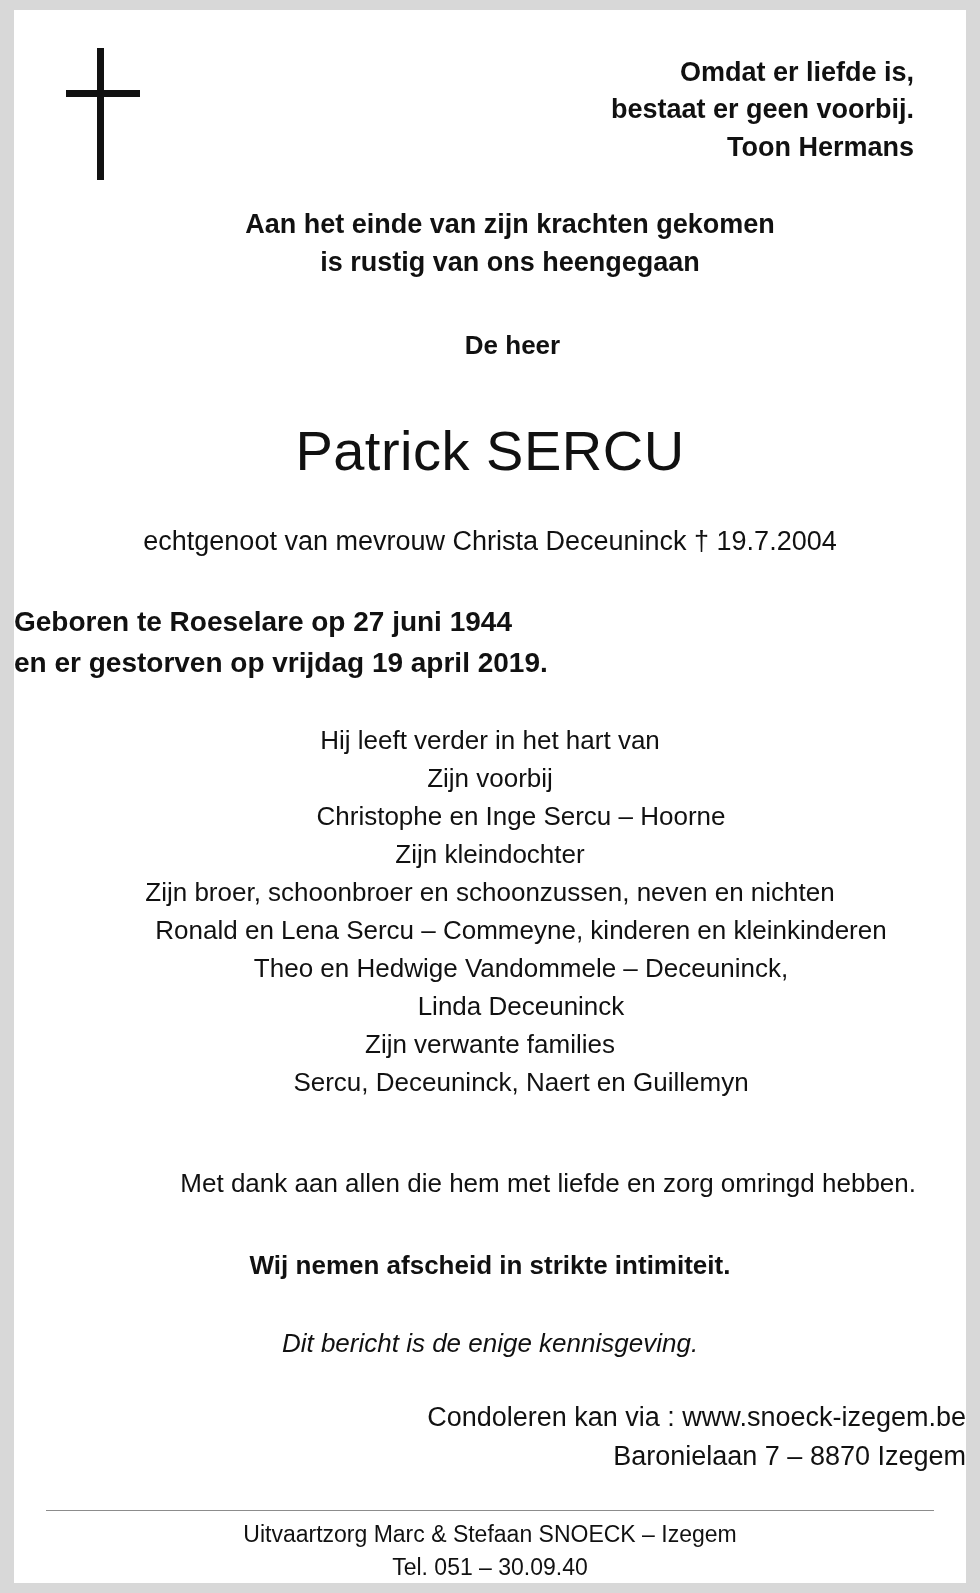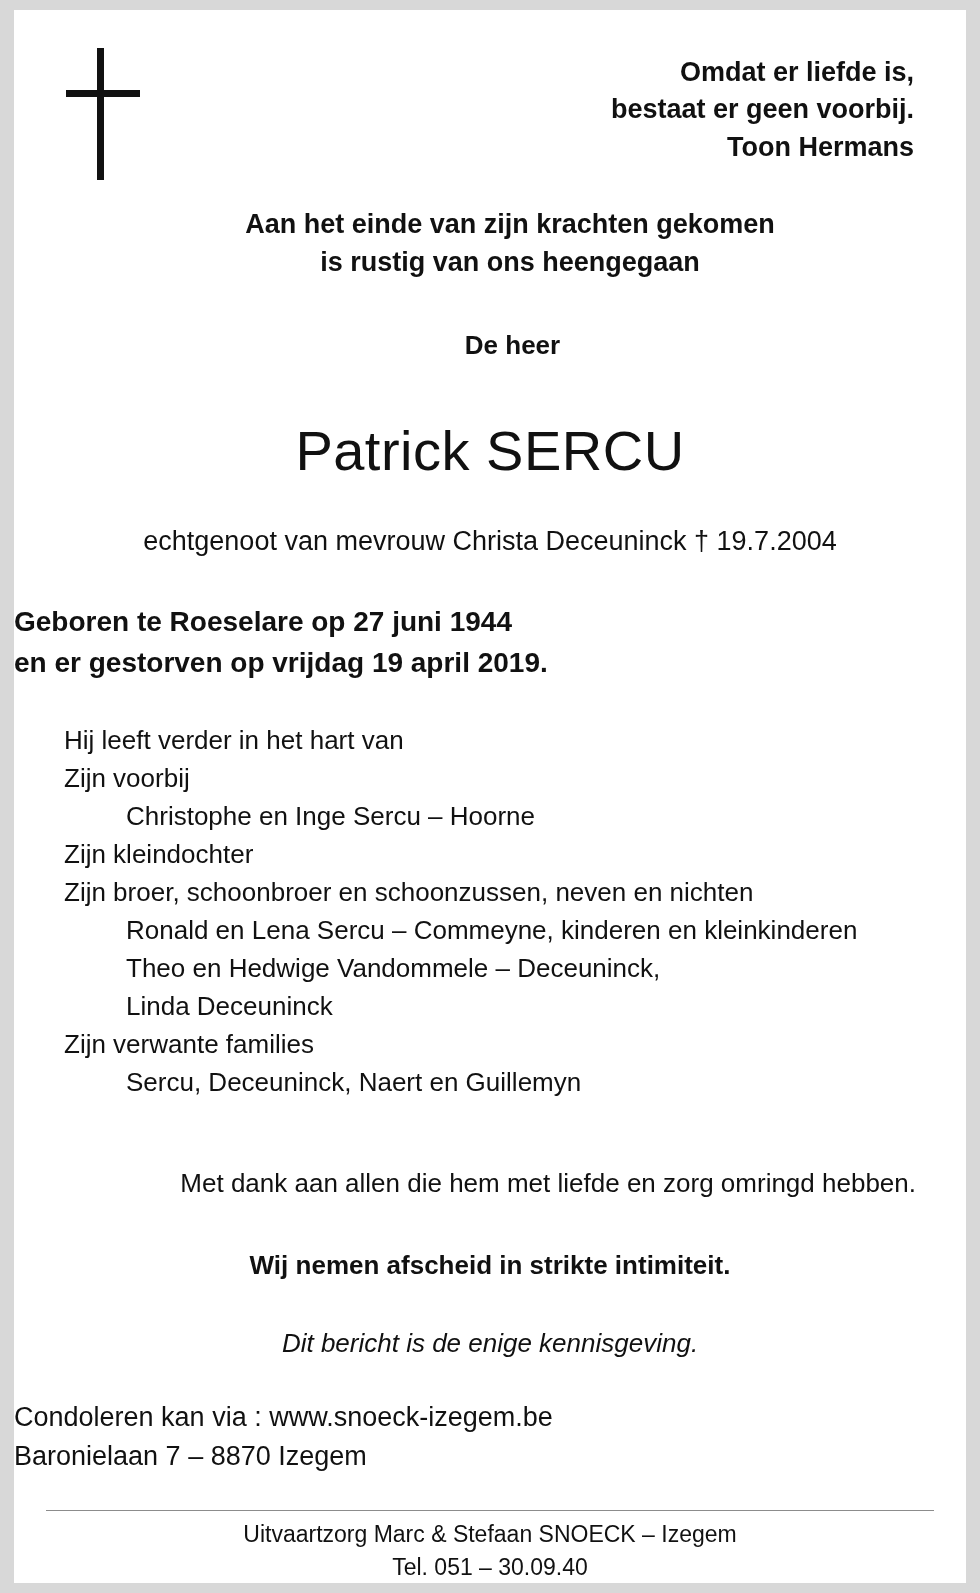--- a/index.html
+++ b/index.html
@@ -125,21 +125,21 @@
   }
 
   .family {
     position: absolute;
     left: 50px;
     right: 50px;
     top: 712px;
     font-size: 26px;
     line-height: 1.46;
     font-weight: 500;
-    text-align: left;
+    text-align: center;
   }
   .family .indent {
     padding-left: 62px;
   }
 
   .thanks {
     position: absolute;
     left: 50px;
     right: 50px;
     top: 1158px;
@@ -167,21 +167,21 @@
     font-size: 26px;
     font-style: italic;
     font-weight: 500;
   }
 
   .condolences {
     position: absolute;
     left: 0;
     right: 0;
     top: 1388px;
-    text-align: left;
+    text-align: right;
     font-size: 27px;
     line-height: 1.45;
     font-weight: 500;
   }
 
   .rule {
     position: absolute;
     left: 32px;
     right: 32px;
     top: 1500px;

